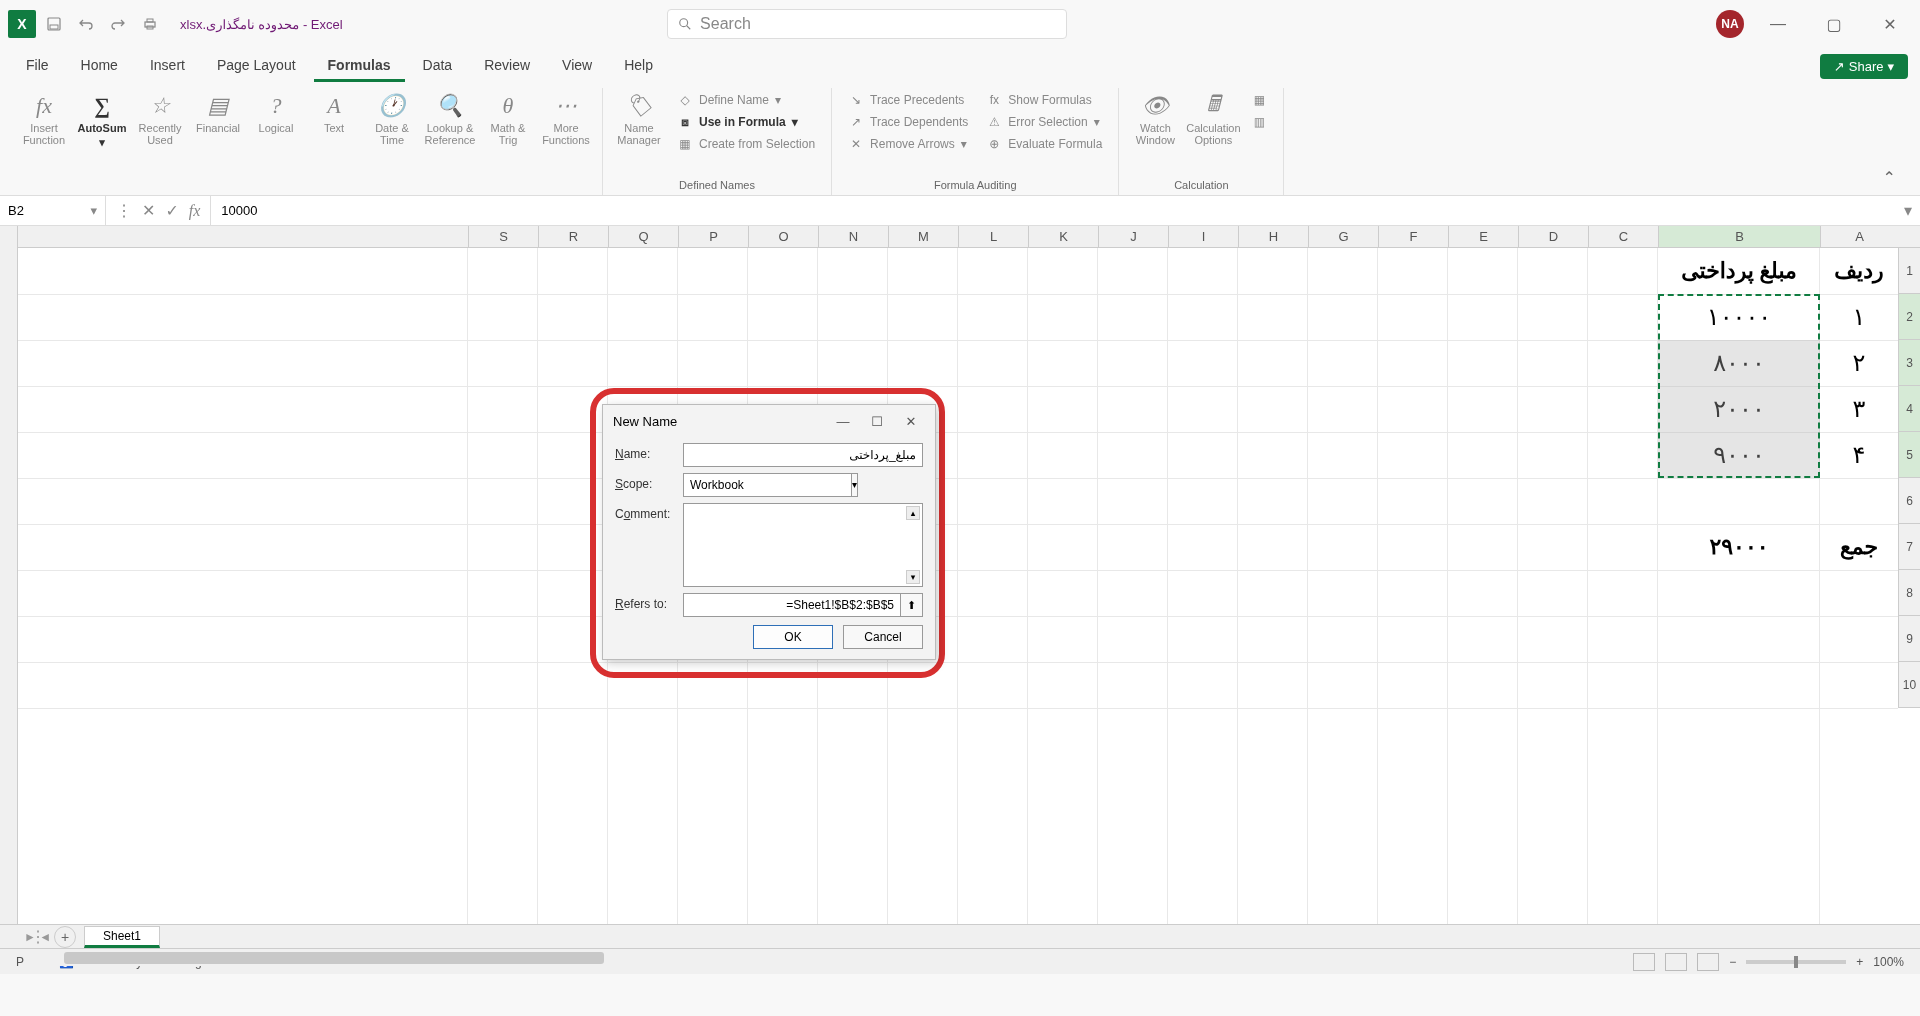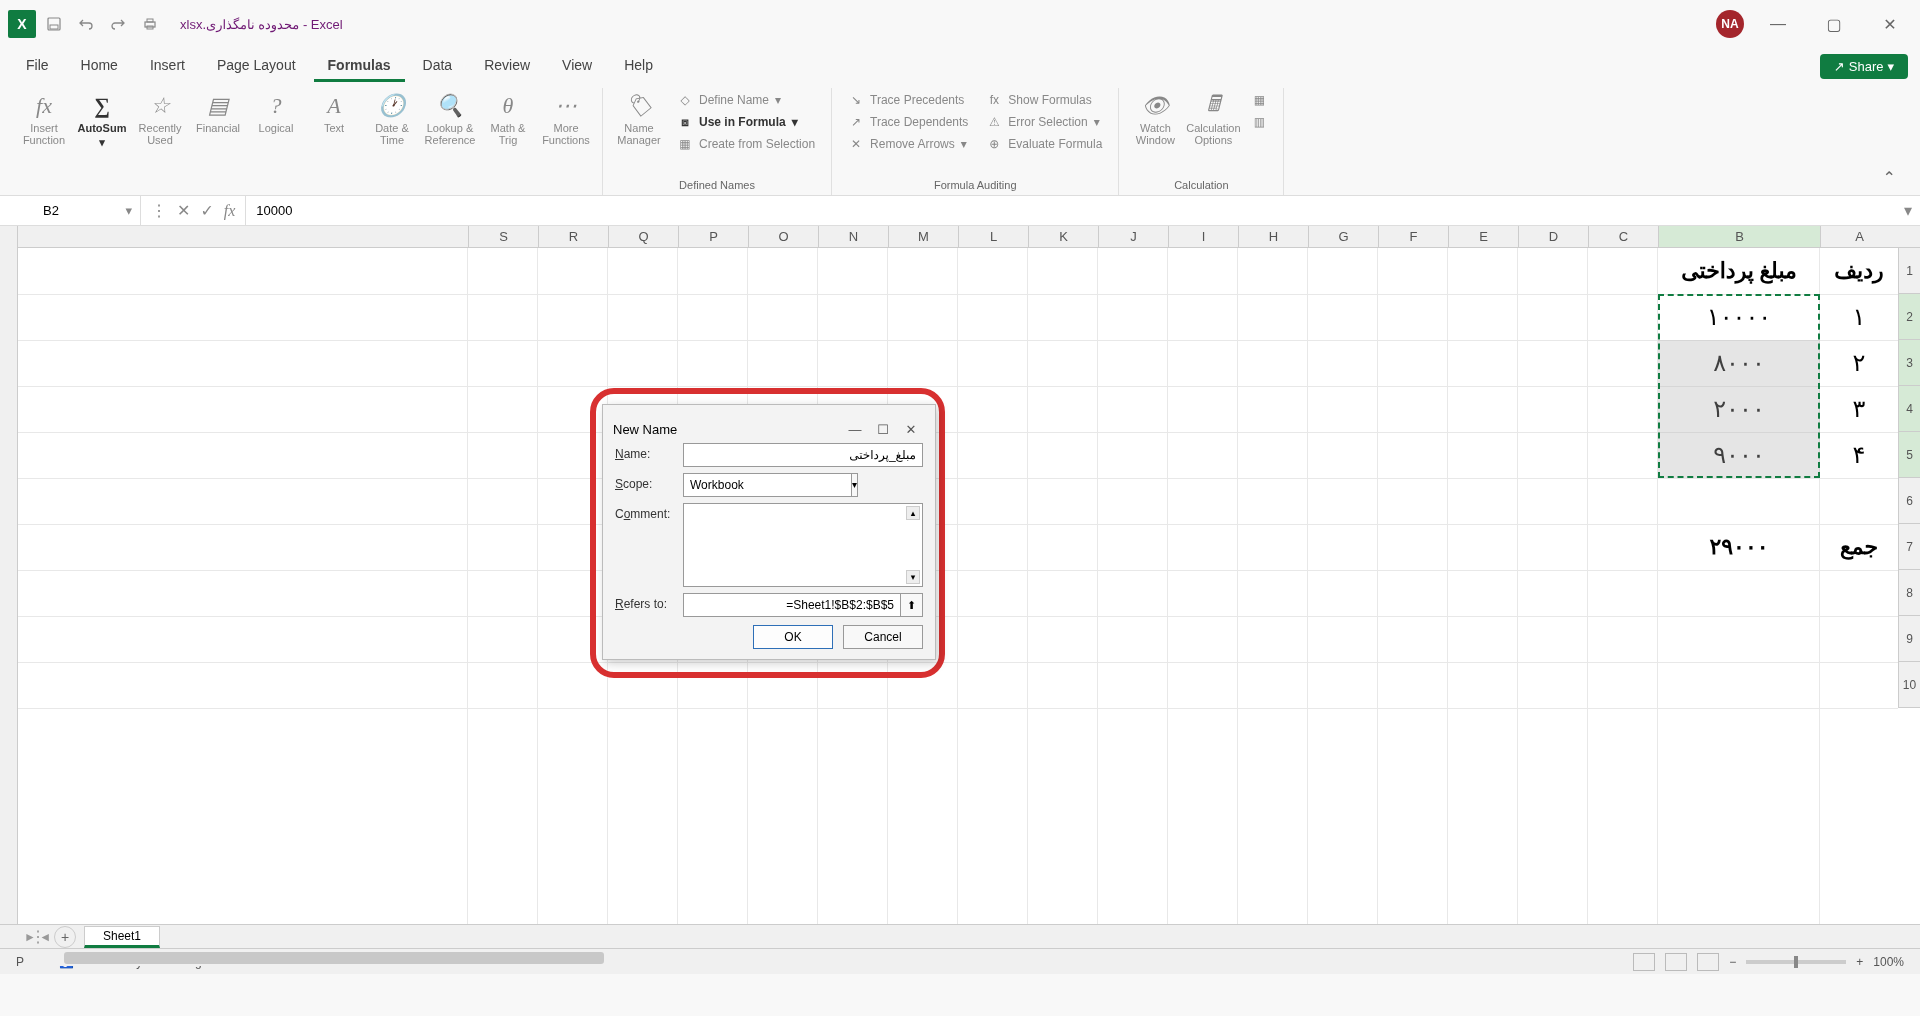--- a/index.html
+++ b/index.html
@@ -30,21 +30,21 @@
 .ribbon-group-label { text-align: center; font-size: 11px; color: #666; padding: 2px 0 4px; }
 .rib-big { display: flex; flex-direction: column; align-items: center; justify-content: flex-start; width: 56px; padding: 4px 2px; color: #888; font-size: 11px; gap: 2px; text-align: center; cursor: pointer; }
 .rib-big.strong { color: #333; font-weight: 600; }
 .rib-big .icn { width: 28px; height: 28px; display: flex; align-items: center; justify-content: center; font-size: 22px; font-style: italic; font-family: "Times New Roman", serif; }
 .rib-small-col { display: flex; flex-direction: column; gap: 2px; padding: 2px 4px; }
 .rib-small { display: flex; align-items: center; gap: 6px; font-size: 12px; color: #888; padding: 2px 4px; white-space: nowrap; }
 .rib-small .icn2 { width: 16px; height: 16px; display: inline-flex; align-items: center; justify-content: center; }
 .ribbon-collapse { margin-left: auto; padding: 8px 16px; color: #666; align-self: flex-end; }
 
 
-.formula-bar { height: 30px; background: white; border-bottom: 1px solid #ddd; display: flex; align-items: center; padding-left: 35px; }
+.formula-bar { height: 30px; background: white; border-bottom: 1px solid #ddd; display: flex; align-items: center; }
 .name-box { width: 106px; height: 100%; border-right: 1px solid #ddd; display: flex; align-items: center; padding: 0 8px; font-size: 13px; justify-content: space-between; }
 .fb-btns { display: flex; align-items: center; gap: 2px; padding: 0 6px; border-right: 1px solid #ddd; height: 100%; color: #888; }
 .fb-btns span { padding: 0 4px; }
 .fb-input { flex: 1; padding: 0 10px; font-size: 13px; }
 .fb-expand { width: 24px; text-align: center; color: #888; }
 
 
 .grid-area { position: relative; height: 698px; background: white; display: flex; }
 .row-scroll-gutter { width: 18px; background: #f0f0f0; border-right: 1px solid #ccc; }
 .grid-main { flex: 1; position: relative; overflow: hidden; }
@@ -58,21 +58,21 @@
 .gridline-h { position: absolute; left: 0; right: 0; height: 1px; background: #e8e8e8; }
 .gridline-v { position: absolute; top: 0; bottom: 0; width: 1px; background: #e8e8e8; }
 .cell { position: absolute; display: flex; align-items: center; justify-content: center; font-size: 24px; font-family: "Traditional Arabic", "Sakkal Majalla", serif; }
 .header-cell { font-weight: 700; font-size: 22px; }
 .marching-ants { position: absolute; border: 2px dashed #107c41; pointer-events: none; }
 .sel-overlay { position: absolute; background: rgba(180,180,180,0.35); }
 
 
 .dialog-highlight { position: absolute; border: 6px solid #d83030; border-radius: 24px; pointer-events: none; }
 .dialog { position: absolute; background: #f3f3f3; border: 1px solid #bbb; box-shadow: 3px 3px 10px rgba(0,0,0,0.2); width: 334px; }
-.dialog-title { height: 32px; display: flex; align-items: flex-end; padding: 0 10px; font-size: 13px; }
+.dialog-title { height: 32px; display: flex; align-items: center; padding: 0 10px; font-size: 13px; gap: 6px; }
 .dialog-title .spacer { flex: 1; }
 .dialog-title .tbtn { width: 28px; text-align: center; color: #555; }
 .dialog-body { padding: 6px 12px 10px; }
 .dlg-row { display: flex; align-items: flex-start; margin-bottom: 6px; }
 .dlg-label { width: 68px; font-size: 12px; color: #333; padding-top: 4px; }
 .dlg-label u { text-decoration: underline; }
 .dlg-input { flex: 1; border: 1px solid #999; background: white; height: 24px; padding: 0 6px; font-size: 12px; text-align: right; direction: rtl; }
 .dlg-select { flex: 1; display: flex; }
 .dlg-select input { flex: 1; border: 1px solid #999; background: white; height: 24px; padding: 0 6px; font-size: 12px; }
 .dlg-select .dd { width: 20px; border: 1px solid #999; border-left: none; background: #f8f8f8; text-align: center; font-size: 10px; line-height: 22px; }
@@ -125,20 +125,27 @@
         </svg>
       </div>
     <div class="qat-btn">
         <svg viewBox="0 0 16 16">
           <rect x="3" y="6" width="10" height="5" fill="none" stroke="#888" stroke-width="1.2"></rect>
           <rect x="5" y="3" width="6" height="3" fill="none" stroke="#888" stroke-width="1"></rect>
           <rect x="5" y="10" width="6" height="3" fill="none" stroke="#888" stroke-width="1"></rect>
         </svg>
       </div>
     <span class="doc-title">xlsx.محدوده نامگذاری - Excel</span>
+  </div>
+  <div class="search-box">
+    <svg width="14" height="14" viewBox="0 0 16 16">
+        <circle cx="6.5" cy="6.5" r="4.5" fill="none" stroke="#888" stroke-width="1.3"></circle>
+        <line x1="10" y1="10" x2="14" y2="14" stroke="#888" stroke-width="1.3"></line>
+      </svg>
+    <span>Search</span>
   </div>
   <div class="titlebar-right">
     <div class="user-badge">NA</div>
     <div class="win-btn">—</div>
     <div class="win-btn">▢</div>
     <div class="win-btn">✕</div>
   </div>
 </div>
 
 <div class="menu-tabs">

